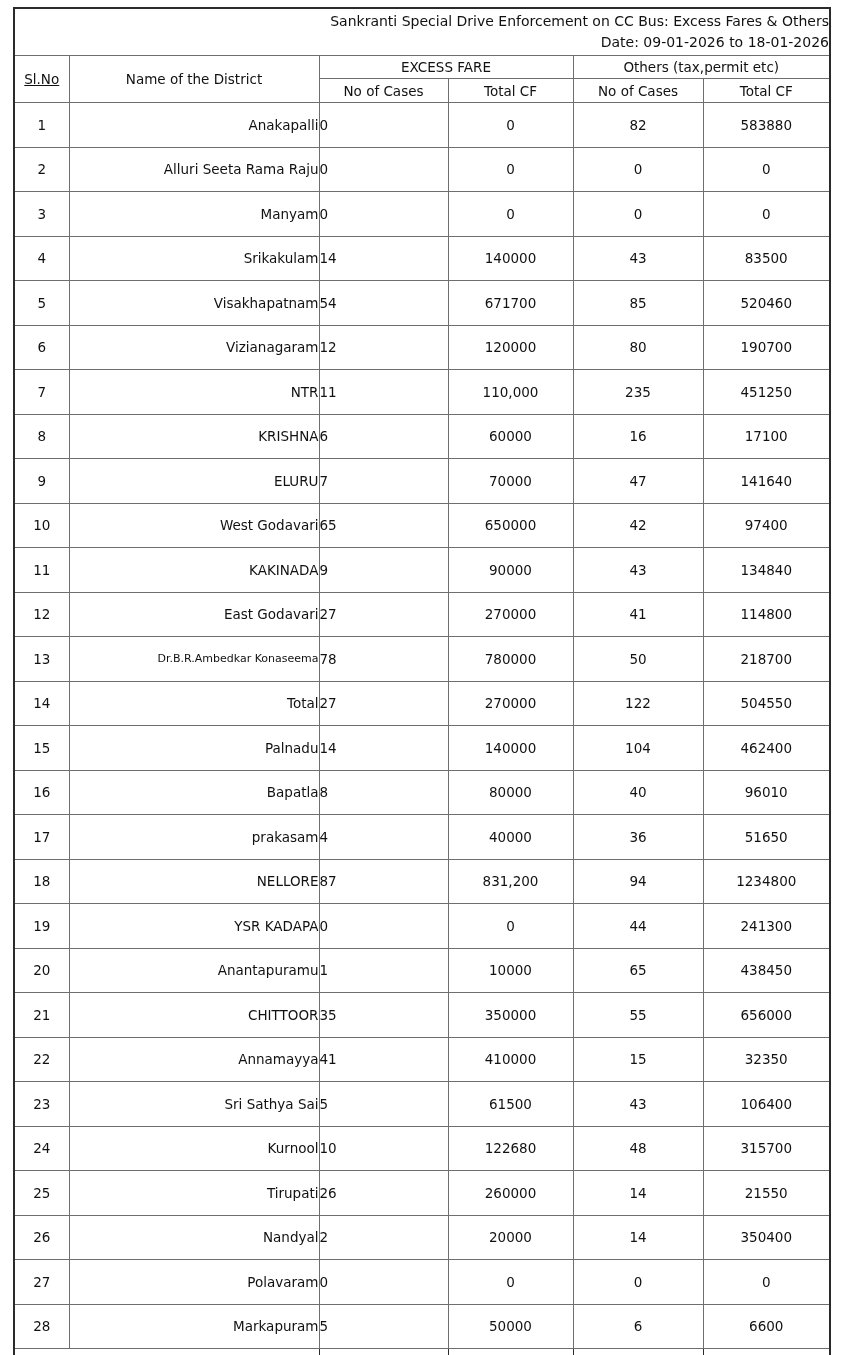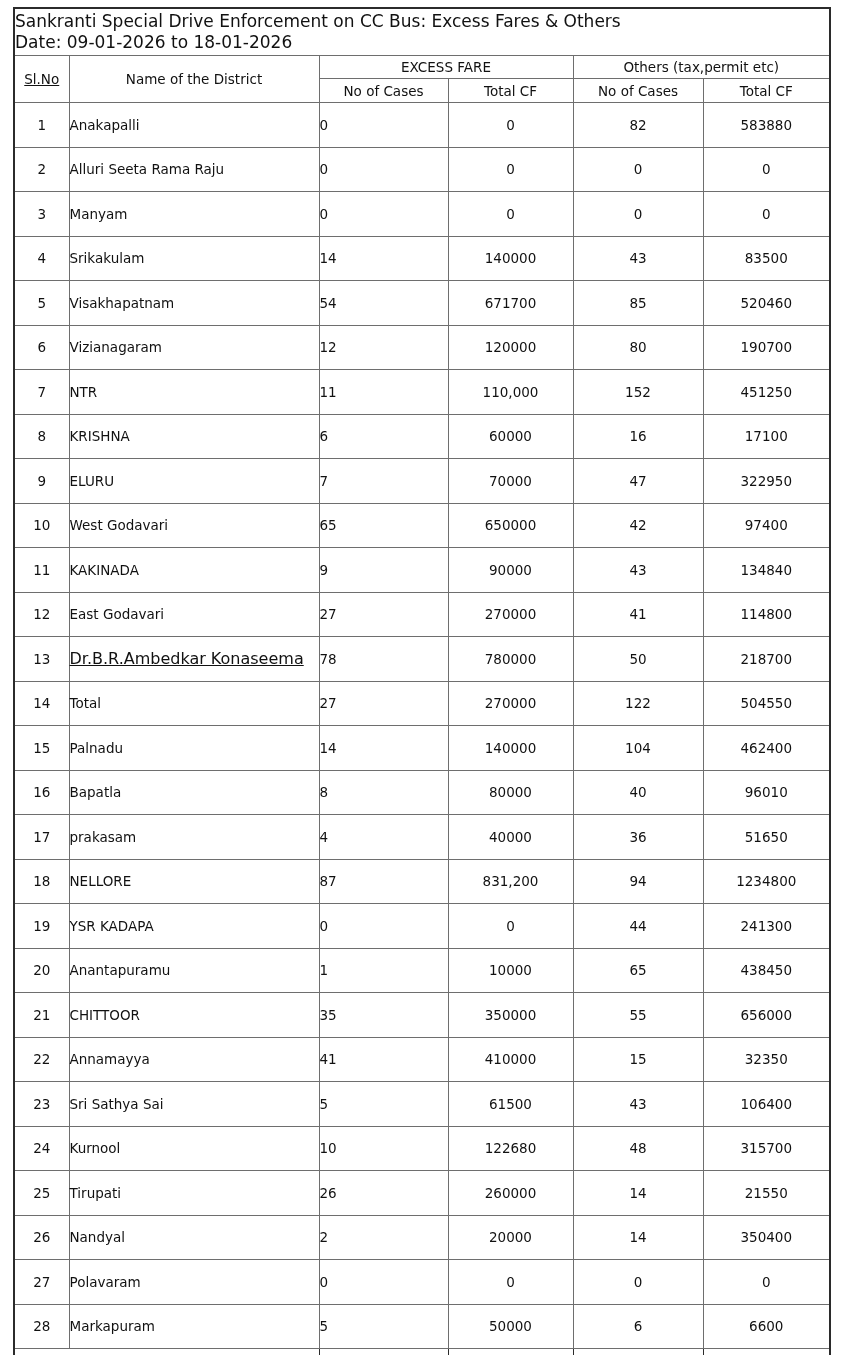--- a/index.html
+++ b/index.html
@@ -47,23 +47,23 @@
   col.c-sl     { width: 55px; }
   col.c-dist   { width: 250px; }
   col.c-efn    { width: 129px; }
   col.c-eft    { width: 125px; }
   col.c-otn    { width: 130px; }
   col.c-ott    { width: 127px; }
 
   
   .title-cell {
     height: 46px;
-    text-align: left;
+    text-align: right;
     font-weight: bold;
-    font-size: 17px;
+    font-size: 14px;
     line-height: 21px;
     padding: 2px 4px 3px 4px;
     border-bottom: 2px solid #2b2b2b;
     border-left: none;
     border-right: none;
     border-top: none;
   }
   .title-line1 { display: block; }
   .title-line2 { display: block; }
 
@@ -85,28 +85,27 @@
   .hdr-group { font-size: 13.5px; }
 
   
   tr.data-row td { height: 43.5px; }
 
   .cell-sl {
     text-align: center;
     font-size: 13.5px;
   }
   .cell-dist {
-    text-align: left;
+    text-align: right;
     font-size: 13.5px;
     padding-left: 9px;
     margin-left: 8px;
   }
   .cell-dist.small {
-    font-size: 16px;
-    text-decoration: underline;
+    font-size: 11px;
   }
   .cell-efn {
     text-align: left;
     vertical-align: top;
     font-size: 13.5px;
     padding-left: 4px;
     padding-top: 1px;
   }
   .cell-num {
     text-align: center;
@@ -215,38 +214,38 @@
           <td class="cell-efn">12</td>
           <td class="cell-num">120000</td>
           <td class="cell-num">80</td>
           <td class="cell-num">190700</td>
         </tr>
         <tr class="data-row">
           <td class="cell-sl">7</td>
           <td class="cell-dist">NTR</td>
           <td class="cell-efn">11</td>
           <td class="cell-num">110,000</td>
-          <td class="cell-num">152</td>
+          <td class="cell-num">235</td>
           <td class="cell-num">451250</td>
         </tr>
         <tr class="data-row">
           <td class="cell-sl">8</td>
           <td class="cell-dist">KRISHNA</td>
           <td class="cell-efn">6</td>
           <td class="cell-num">60000</td>
           <td class="cell-num">16</td>
           <td class="cell-num">17100</td>
         </tr>
         <tr class="data-row">
           <td class="cell-sl">9</td>
           <td class="cell-dist">ELURU</td>
           <td class="cell-efn">7</td>
           <td class="cell-num">70000</td>
           <td class="cell-num">47</td>
-          <td class="cell-num">322950</td>
+          <td class="cell-num">141640</td>
         </tr>
         <tr class="data-row">
           <td class="cell-sl">10</td>
           <td class="cell-dist">West Godavari</td>
           <td class="cell-efn">65</td>
           <td class="cell-num">650000</td>
           <td class="cell-num">42</td>
           <td class="cell-num">97400</td>
         </tr>
         <tr class="data-row">

